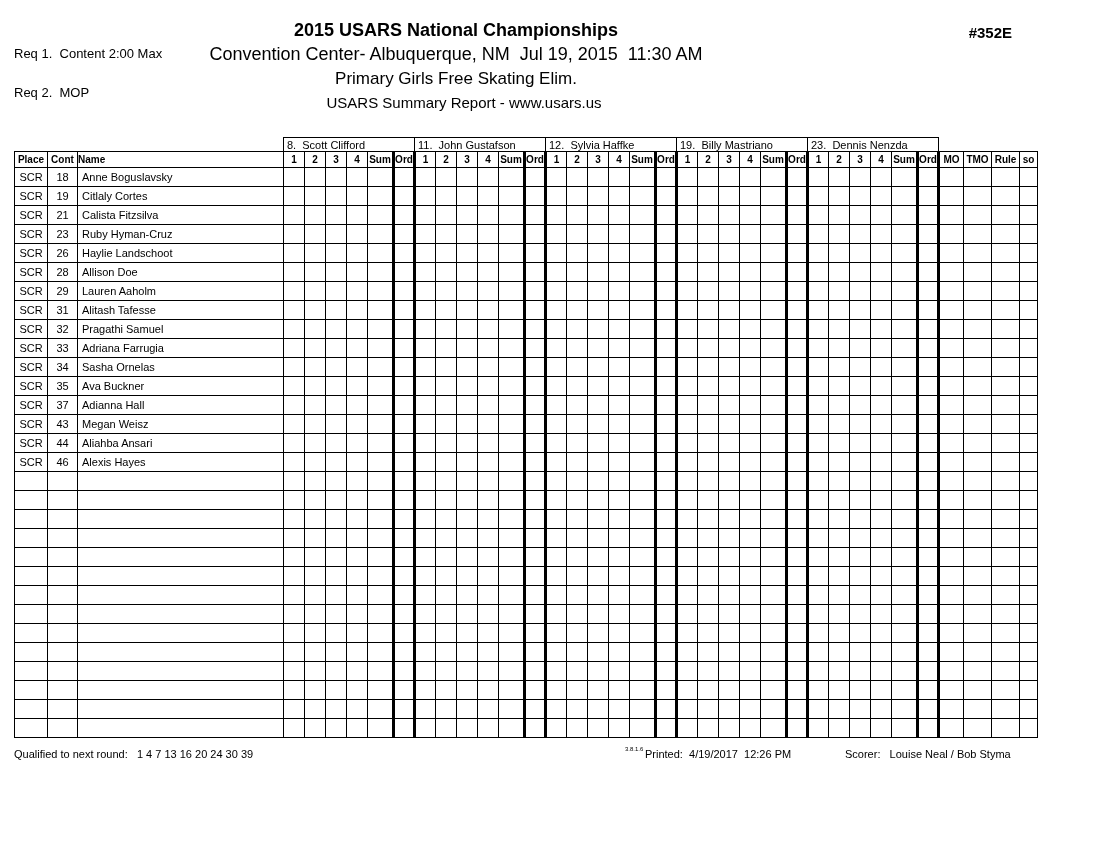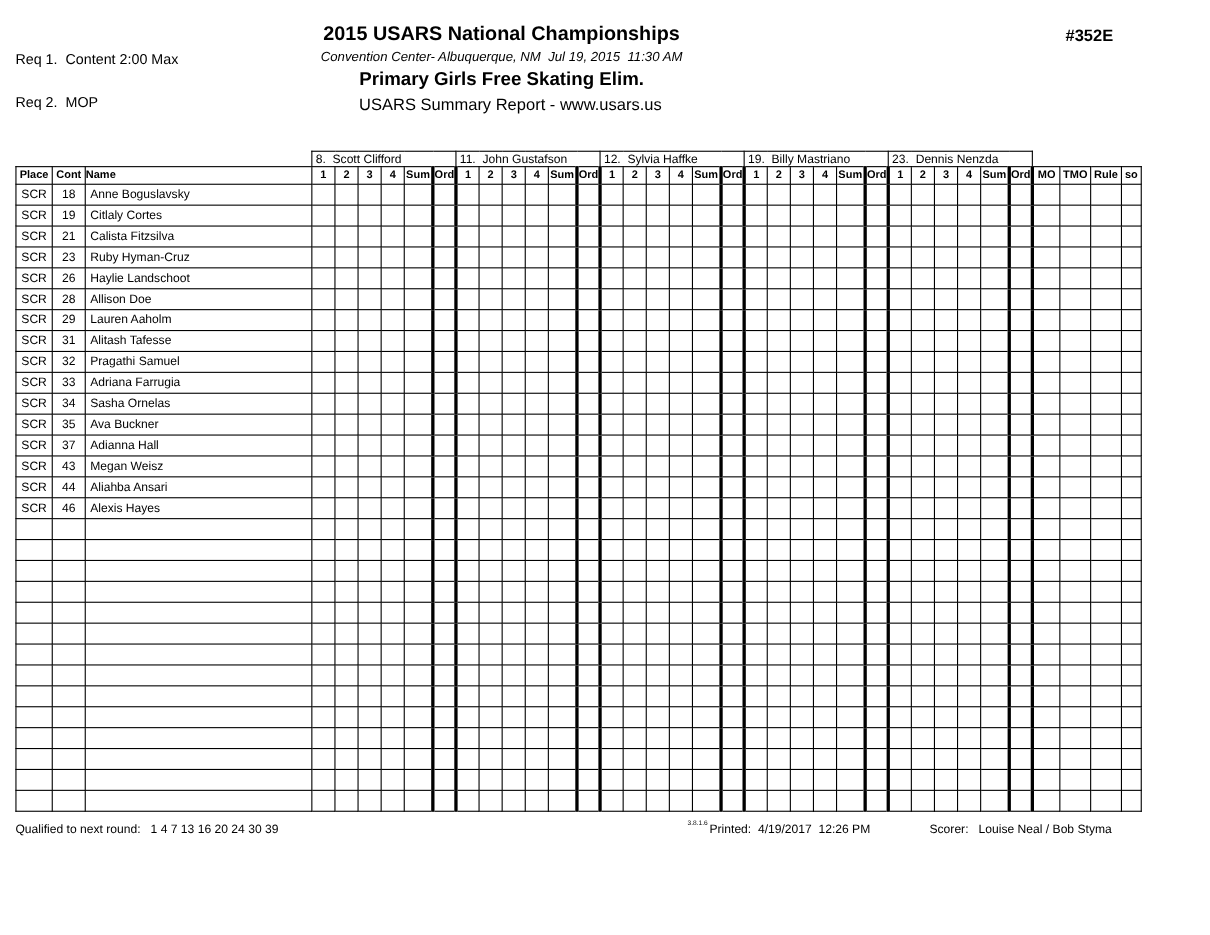--- a/index.html
+++ b/index.html
@@ -21,22 +21,22 @@
     white-space: pre;
   }
   .titleblock {
     position: absolute;
     left: 0;
     top: 20px;
     width: 912px;
     text-align: center;
   }
   .title { font-size: 18px; font-weight: bold; white-space: pre; }
-  .subtitle { font-size: 12px; margin-top: 3px; white-space: pre; font-style: italic; }
-  .event { font-size: 17px; font-weight: bold; margin-top: 4px; white-space: pre; }
+  .subtitle { font-size: 18px; margin-top: 3px; white-space: pre; }
+  .event { font-size: 17px; font-weight: normal; margin-top: 4px; white-space: pre; }
   .report { font-size: 15px; margin-top: 5px; white-space: pre; padding-left: 16px; }
   .docnum {
     position: absolute;
     right: 88px;
     top: 24px;
     font-size: 15px;
     font-weight: bold;
   }
   table.summary {
     position: absolute;

